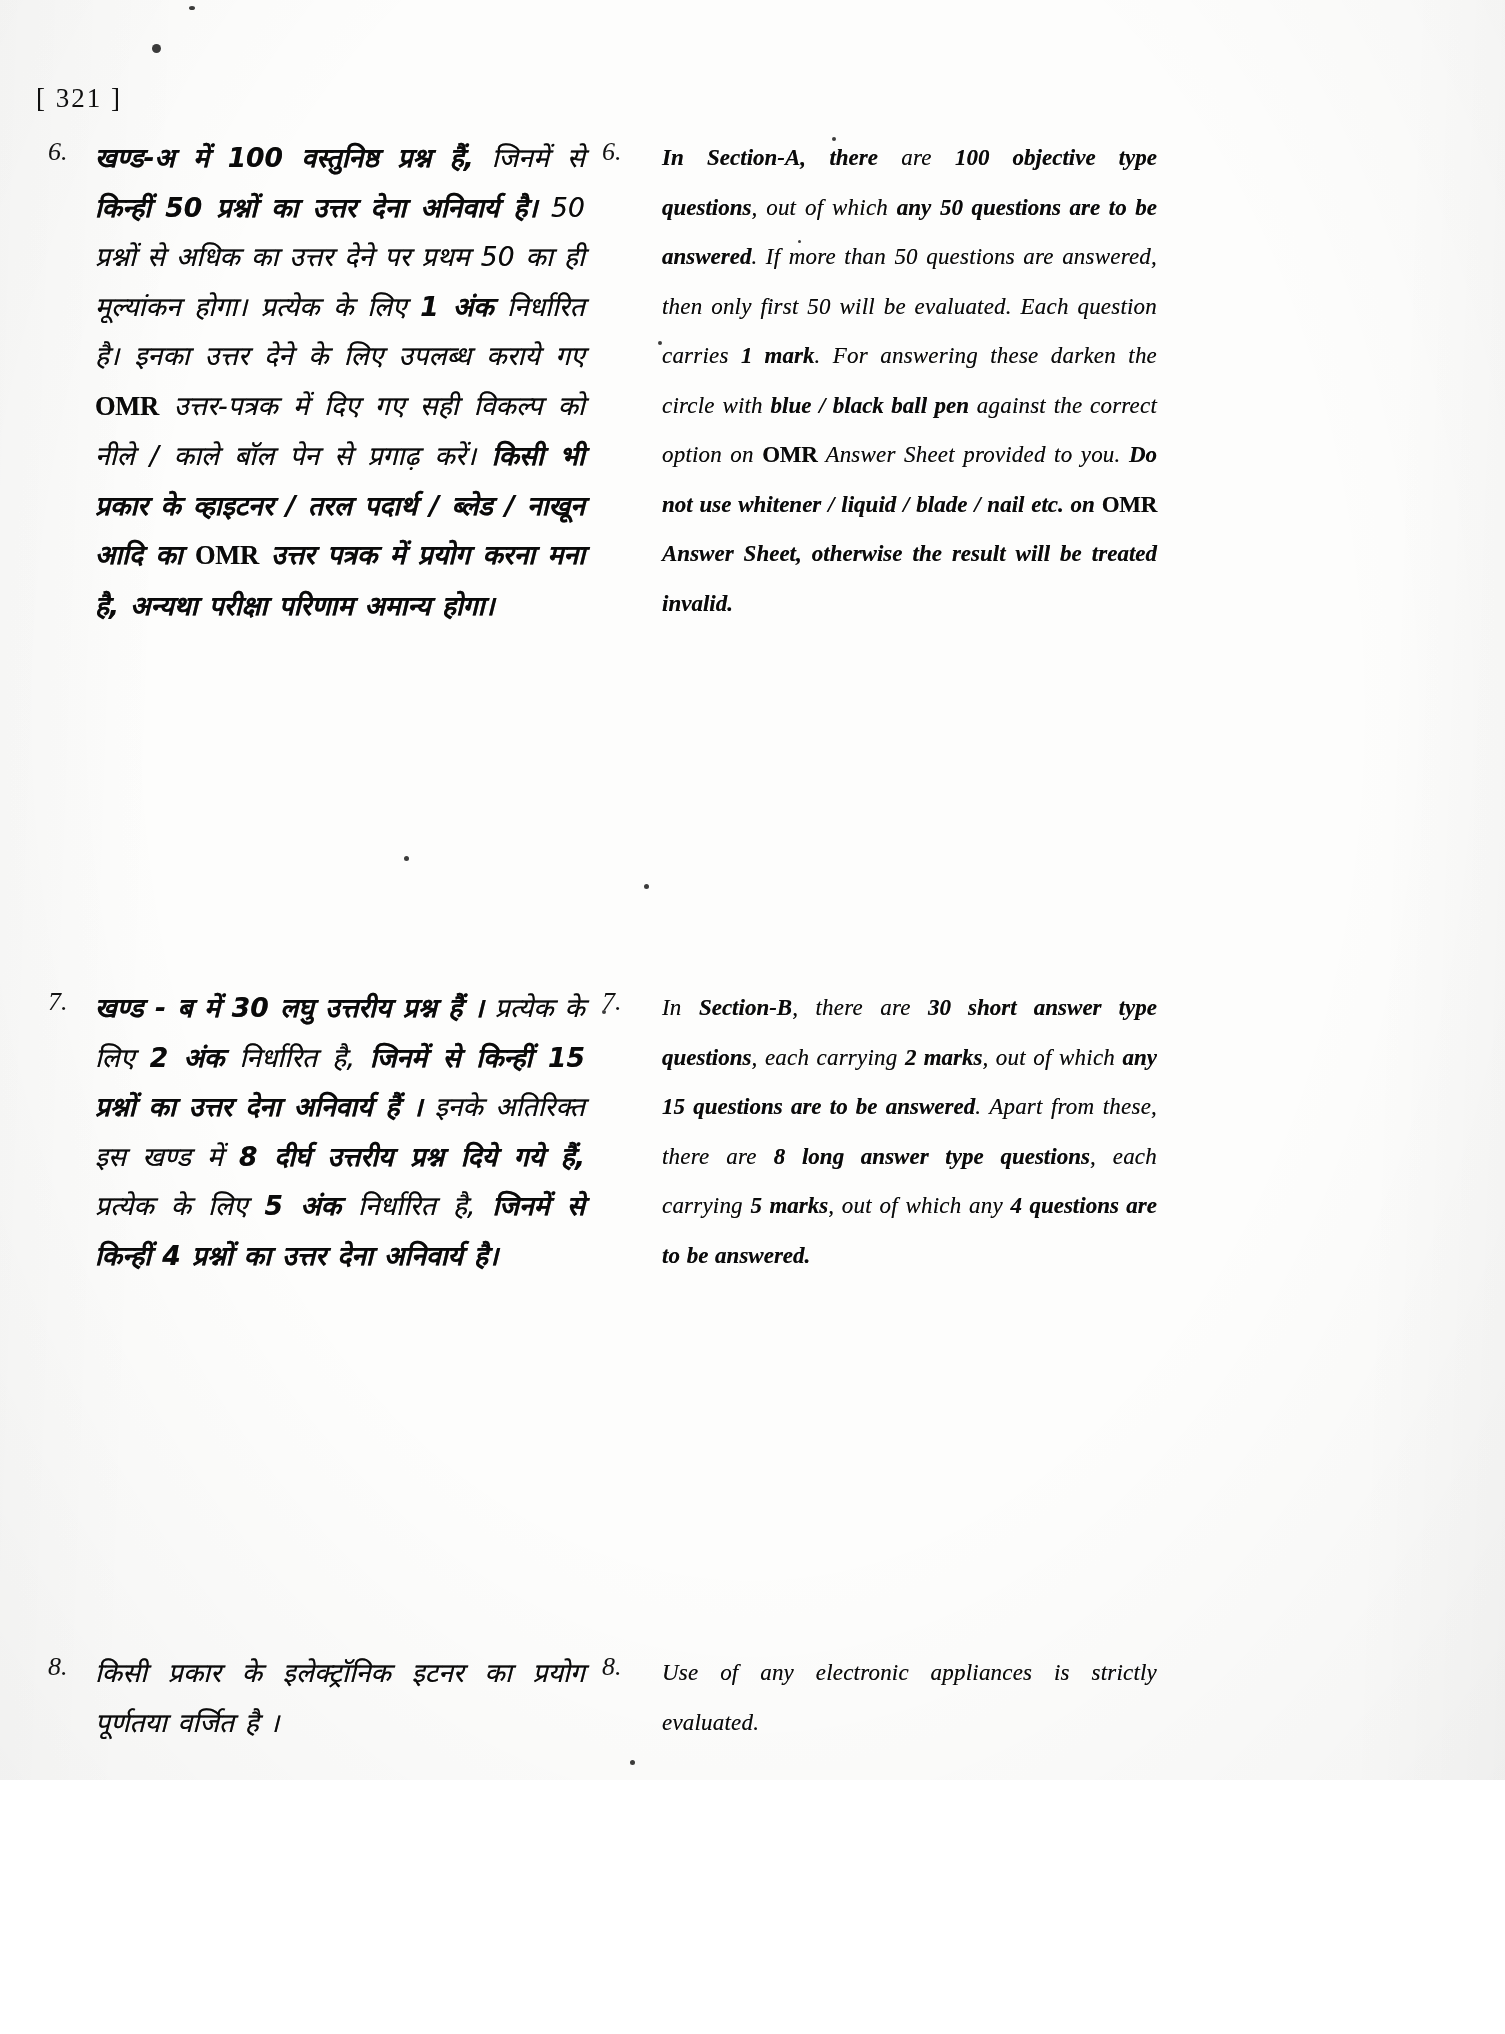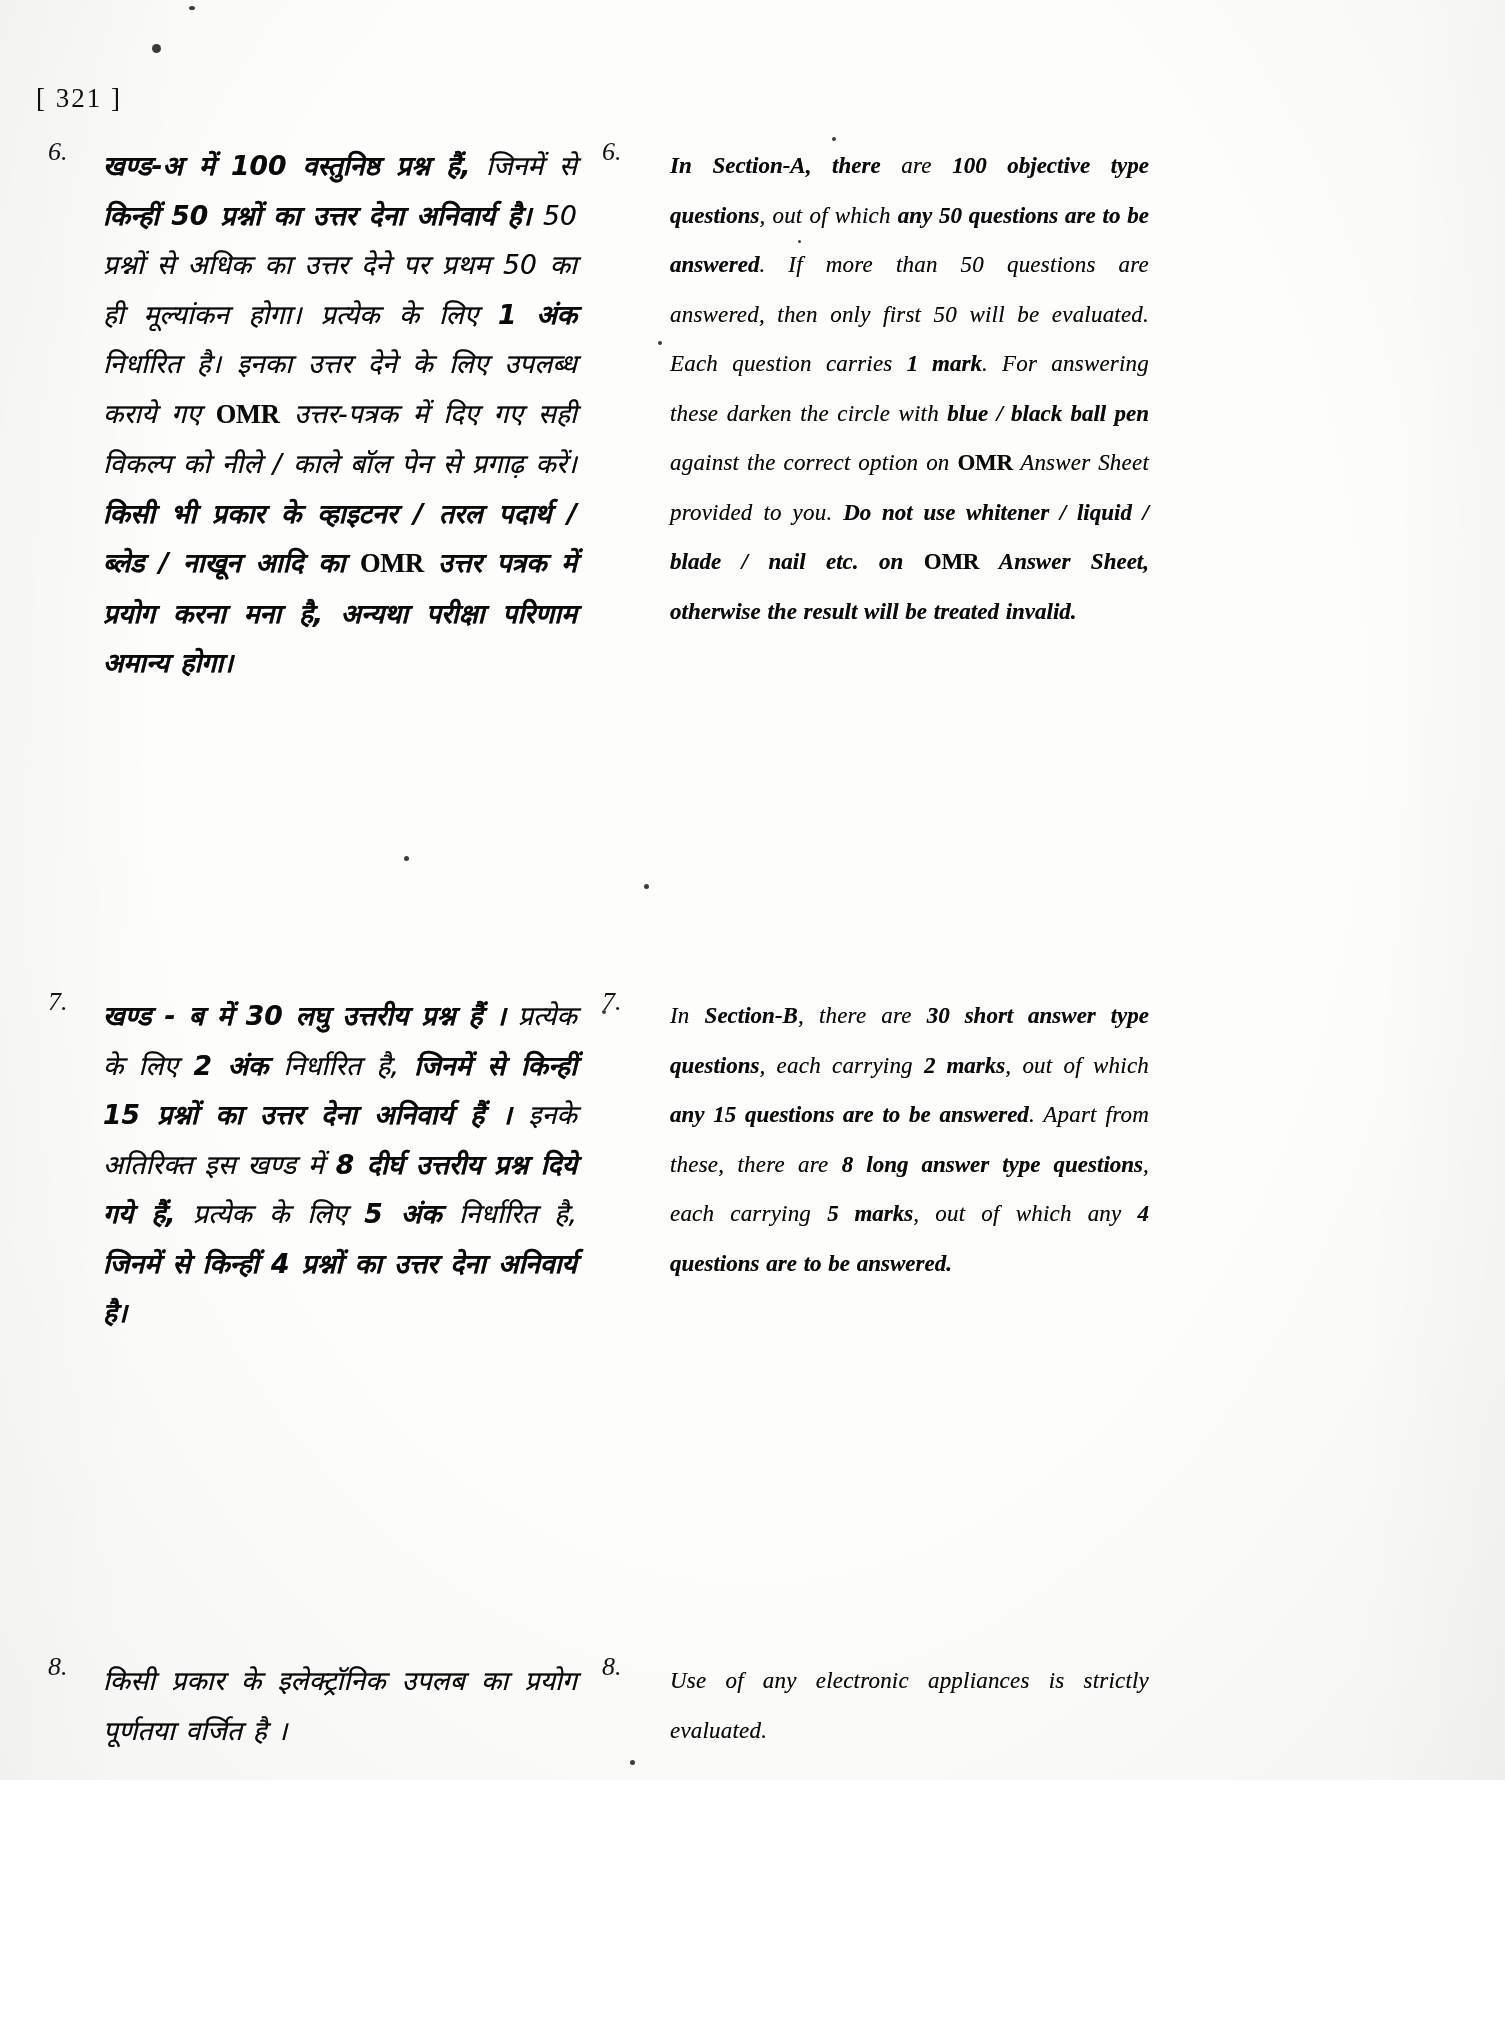--- a/index.html
+++ b/index.html
@@ -71,21 +71,21 @@
 
   
   .col-hi { left: 95px; width: 490px; }
   .col-hi .num { left: -47px; }
 
   
   .col-en { left: 662px; width: 495px; }
   .col-en .num { left: -60px; }
 
   .para {
-    margin: 8px;
+    margin: 0;
     text-align: justify;
     text-justify: inter-word;
   }
 
   
   .hi {
     font-family: "DejaVu Sans", sans-serif;
     font-size: 26.5px;
     line-height: 49.5px;
     font-weight: 700;
@@ -177,21 +177,21 @@
         <span class="num">7.</span>
         <p class="para en"><span>In </span><b>Section-B</b><span>, there are </span><b>30 short answer type questions</b><span>, each carrying </span><b>2 marks</b><span>, out of which </span><b>any 15 questions are to be answered</b><span>. Apart from these, there are </span><b>8 long answer type questions</b><span>, each carrying </span><b>5 marks</b><span>, out of which any </span><b>4 questions are to be answered.</b></p>
       </div>
     </div>
 
     <div class="spacer-7-8"></div>
 
     <div class="inst-row row8">
       <div class="col-hi">
         <span class="num">8.</span>
-        <p class="para hi"><span class="lite">किसी प्रकार के इलेक्ट्रॉनिक उपलब का प्रयोग पूर्णतया वर्जित है ।</span></p>
+        <p class="para hi"><span class="lite">किसी प्रकार के इलेक्ट्रॉनिक इटनर का प्रयोग पूर्णतया वर्जित है ।</span></p>
       </div>
       <div class="col-en">
         <span class="num">8.</span>
         <p class="para en"><span>Use of any electronic appliances is strictly evaluated.</span></p>
       </div>
     </div>
 
   </div>
 </div>
 

